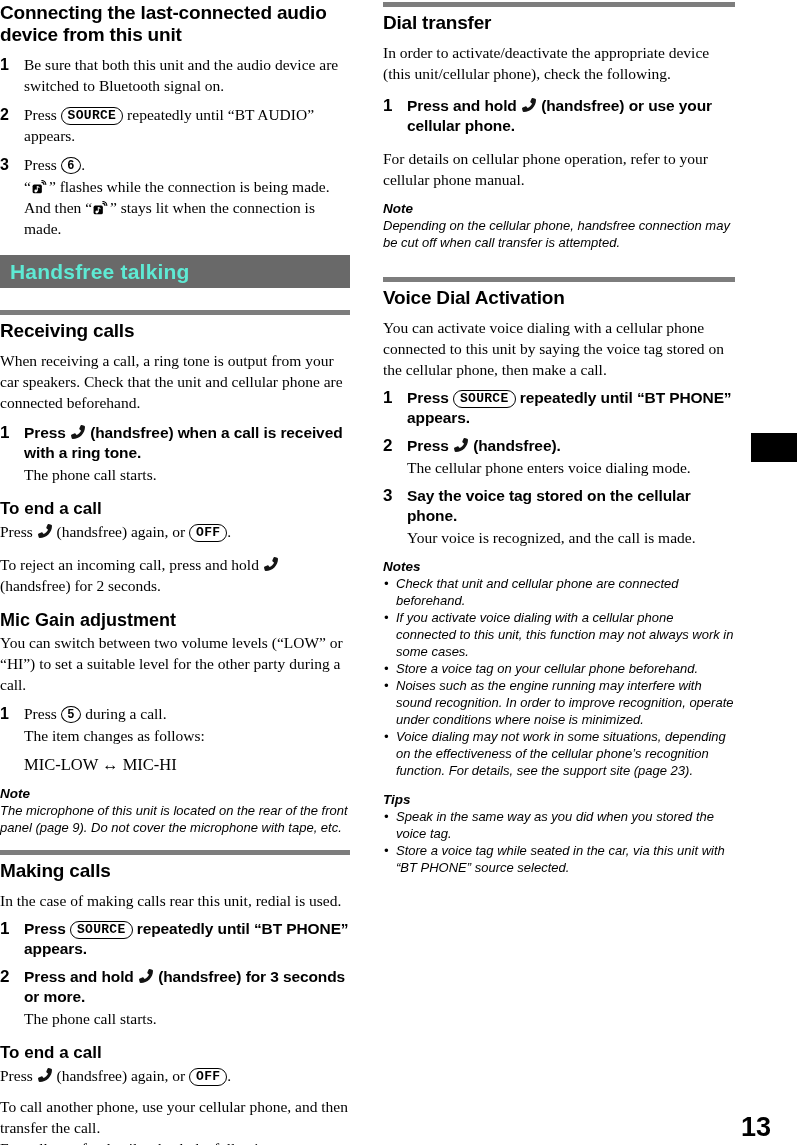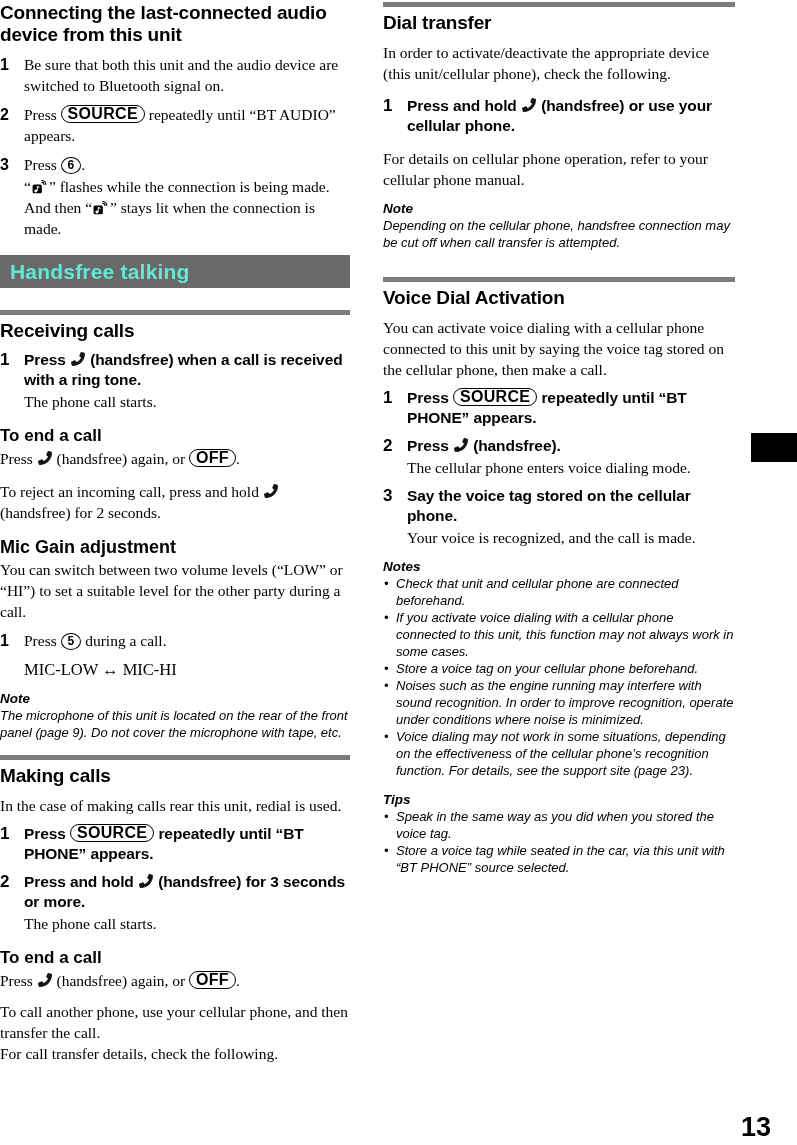--- a/index.html
+++ b/index.html
@@ -59,22 +59,22 @@
     font-family:"Liberation Sans",sans-serif;font-style:italic;
     font-size:13px;line-height:17px;margin:0;
   }
   ul.bullets{list-style:none;margin:0;padding:0;
     font-family:"Liberation Sans",sans-serif;font-style:italic;
     font-size:13px;line-height:17px;}
   ul.bullets li{position:relative;padding-left:13px;}
   ul.bullets li::before{content:"\2022";position:absolute;left:1px;}
 
   .pill{
-    display:inline-block;font-family:Liberation Sans, sans-serif;font-weight:bold;
-    font-size:16px;line-height:14px;border:1.8px solid #000;border-radius:10px;
+    display:inline-block;font-family:Liberation Mono, monospace;font-weight:bold;
+    font-size:13px;line-height:14px;border:1.8px solid #000;border-radius:10px;
     padding:0.5px 6px 1px;vertical-align:1.5px;letter-spacing:0.3px;white-space:nowrap;
   }
   .keycap{
     display:inline-block;font-family:"Liberation Sans",sans-serif;font-weight:bold;
     font-size:12px;line-height:13px;border:1.8px solid #000;border-radius:50%;
     padding:1px 6px 1.5px;vertical-align:1.5px;
   }
   svg.hf-icon{vertical-align:-1px;margin:0 1px;}
   svg.bt-icon{vertical-align:-2px;margin:0 1px;}
 
@@ -127,20 +127,21 @@
             </svg><span>” stays lit when the connection is made.</span>
         </div>
       </div>
     </li>
   </ul>
 
   <div class="banner">Handsfree talking</div>
 
   <div class="rule rule-after-banner"></div>
   <h2 class="sec">Receiving calls</h2>
+  <p class="serif-body"><span>When receiving a call, a ring tone is output from your car speakers. Check that the unit and cellular phone are connected beforehand.</span></p>
 
   <ul class="steps">
     <li>
       <span class="num num-b">1</span>
       <div class="stext">
         <div class="btext"><span>Press </span><svg class="hf-icon" width="14" height="14" viewBox="0 0 512 512">
               <g transform="scale(-1,1) translate(-512,0)">
                 <path fill="#141414" d="M164.9 24.6c-7.7-18.6-28-28.5-47.4-23.2l-88 24C12.1 30.2 0 46 0 64C0 311.4 200.6 512 448 512c18 0 33.8-12.1 38.6-29.5l24-88c5.3-19.4-4.6-39.7-23.2-47.4l-96-40c-16.3-6.8-35.2-2.1-46.3 11.6L304.7 368C234.3 334.7 177.3 277.7 144 207.3L193.3 167c13.7-11.1 18.4-30 11.6-46.3l-40-96z"></path>
               </g>
             </svg><span> (handsfree) when a call is received with a ring tone.</span></div>
@@ -163,20 +164,21 @@
       </svg><span> (handsfree) for 2 seconds.</span></p>
 
   <h3 class="sub" style="font-size:18px">Mic Gain adjustment</h3>
   <p class="serif-body tight"><span>You can switch between two volume levels (“LOW” or “HI”) to set a suitable level for the other party during a call.</span></p>
 
   <ul class="steps">
     <li>
       <span class="num">1</span>
       <div class="stext serif">
         <div><span>Press </span><span class="keycap">5</span><span> during a call.</span></div>
+        <div class="ssub">The item changes as follows:</div>
       </div>
     </li>
   </ul>
   <div class="exchange">MIC-LOW ↔ MIC-HI</div>
 
   <p class="note-label">Note</p>
   <p class="note-text">The microphone of this unit is located on the rear of the front panel (page 9). Do not cover the microphone with tape, etc.</p>
 
   <div class="rule"></div>
   <h2 class="sec">Making calls</h2>

